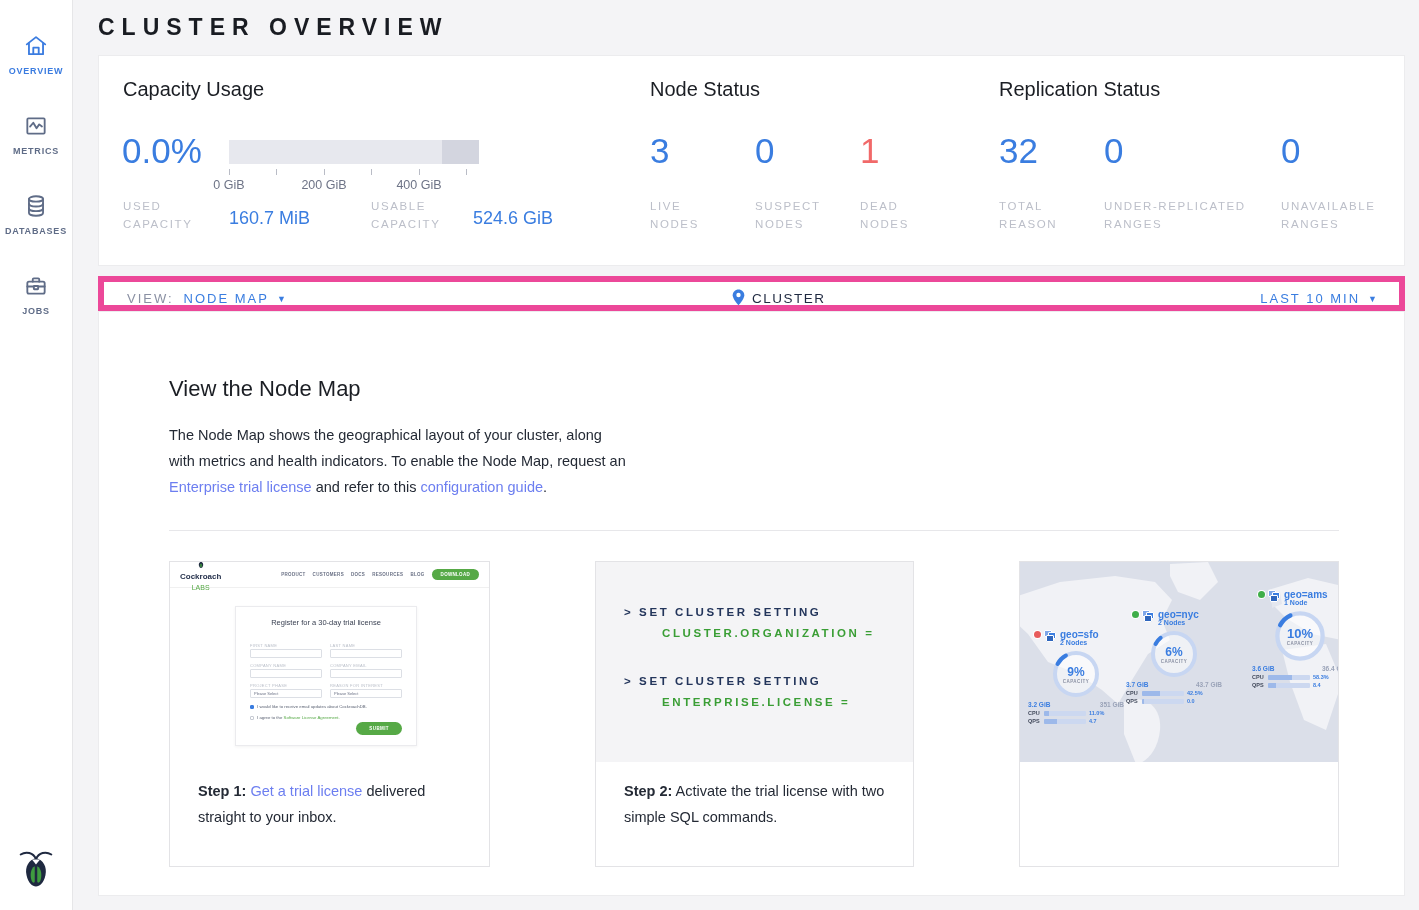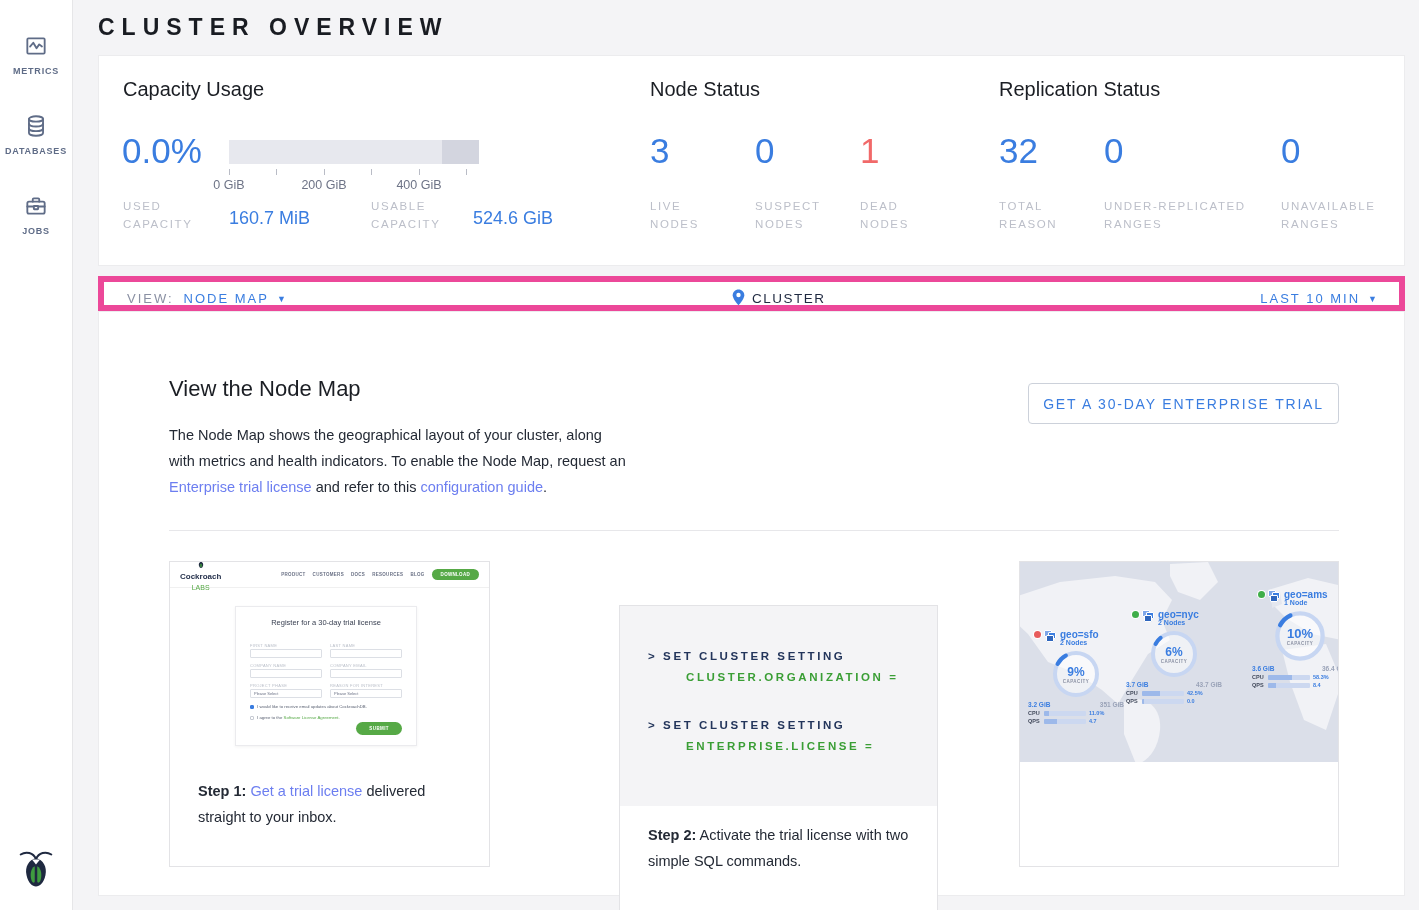--- a/index.html
+++ b/index.html
@@ -72,21 +72,21 @@
     position:absolute; left:929px; top:71px; width:311px; height:41px;
     background:#fff; border:1px solid #ccd1da; border-radius:4px;
     font-size:14px; letter-spacing:1.8px; color:#3a7de0;
     display:flex; align-items:center; justify-content:center; cursor:pointer;
     font-family:"Liberation Sans", sans-serif;
   }
   .divider { position:absolute; left:70px; top:218px; width:1170px; height:1px; background:#e7e7ea; }
   
   .card { position:absolute; top:249px; background:#fff; border:1px solid #e3e3e6; height:306px; }
   .card1 { left:70px;  width:321px; }
-  .card2 { left:520px; width:319px;margin-top:44px; }
+  .card2 { left:496px; width:319px; }
   .card3 { left:920px; width:320px; }
   .card-media { position:relative; width:100%; height:200px; overflow:hidden; }
   .card-caption { padding:16px 28px; font-size:14.5px; line-height:26px; color:#242a35; }
   .card-caption b { font-weight:700; }
   
   .card2 .card-media { background:#f4f4f6; padding:44px 0 0 28px; }
   .code-group { margin-bottom:36px; }
   .code-prompt { font-size:11.5px; font-weight:700; letter-spacing:2.6px; color:#23355b; }
   .code-arg { margin:9px 0 0 38px; font-size:11.5px; font-weight:700; letter-spacing:2.6px; color:#3a9e35; }
   
@@ -137,20 +137,30 @@
   .loc-metric { display:flex; align-items:center; gap:3px; margin-top:2px; }
   .loc-metric .m-label { font-size:5.5px; font-weight:700; color:#424a5c; width:13px; }
   .m-bar { width:42px; height:5px; background:#ccd8f0; border-radius:1px; position:relative; overflow:hidden; }
   .m-bar i { display:block; height:100%; background:#9db9ea; }
   .loc-metric .m-val { font-size:5.5px; font-weight:700; color:#3a7de0; }
 </style>
 </head>
 <body>
 
 <div class="sidebar">
+  <div class="nav-item active">
+    <span class="nav-icon">
+      <svg width="26" height="26" viewBox="0 0 24 24" fill="none" stroke="#3b7ce0" stroke-width="1.7" stroke-linecap="round" stroke-linejoin="round">
+        <path d="M3.5 10.5 L12 3.8 L20.5 10.5"></path>
+        <path d="M5.5 9.5 V19.5 H18.5 V9.5"></path>
+        <path d="M9.5 19 V13.5 H14.5 V19"></path>
+      </svg>
+    </span>
+    <span class="nav-label">OVERVIEW</span>
+  </div>
   <div class="nav-item">
     <span class="nav-icon">
       <svg width="26" height="26" viewBox="0 0 24 24" fill="none" stroke="#5f6c87" stroke-width="1.7" stroke-linecap="round" stroke-linejoin="round">
         <rect x="4" y="5" width="16" height="14" rx="1"></rect>
         <path d="M6.5 12.5 L9.5 9 L12.5 14 L15 10.5 L17.5 12.5"></path>
       </svg>
     </span>
     <span class="nav-label">METRICS</span>
   </div>
   <div class="nav-item">
@@ -259,21 +269,20 @@
 </div>
 
 <div class="main-panel">
   <div class="promo-heading">View the Node Map</div>
   <div class="promo-para">
     <span>The Node Map shows the geographical layout of your cluster, along with metrics and health indicators. To enable the Node Map, request an</span>
     <a class="link">Enterprise trial license</a>
     <span>and refer to this</span>
     <a class="link">configuration guide</a><span>.</span>
   </div>
-  <button class="trial-button">GET A 30-DAY ENTERPRISE TRIAL</button>
   <div class="divider"></div>
 
   <div class="card card1">
     <div class="card-media">
       <div class="mini-header">
         <span class="mini-brand">
           <svg width="8" height="10" viewBox="0 0 40 44">
               <path d="M20 12 C17 5 9 3 3 7 M20 12 C23 5 31 3 37 7" stroke="#1f2940" stroke-width="3" fill="none"></path>
               <path d="M20 11 C28 13 32.5 21 30.5 30 C28.7 38.5 24 42.5 20 42.5 C16 42.5 11.3 38.5 9.5 30 C7.5 21 12 13 20 11 Z" fill="#1f2940"></path>
               <path d="M18.6 20 C13.8 22.5 13 30.5 15.3 36.5 C16.6 39 18.6 39 18.6 36.5 Z" fill="#3f9c3f"></path>

